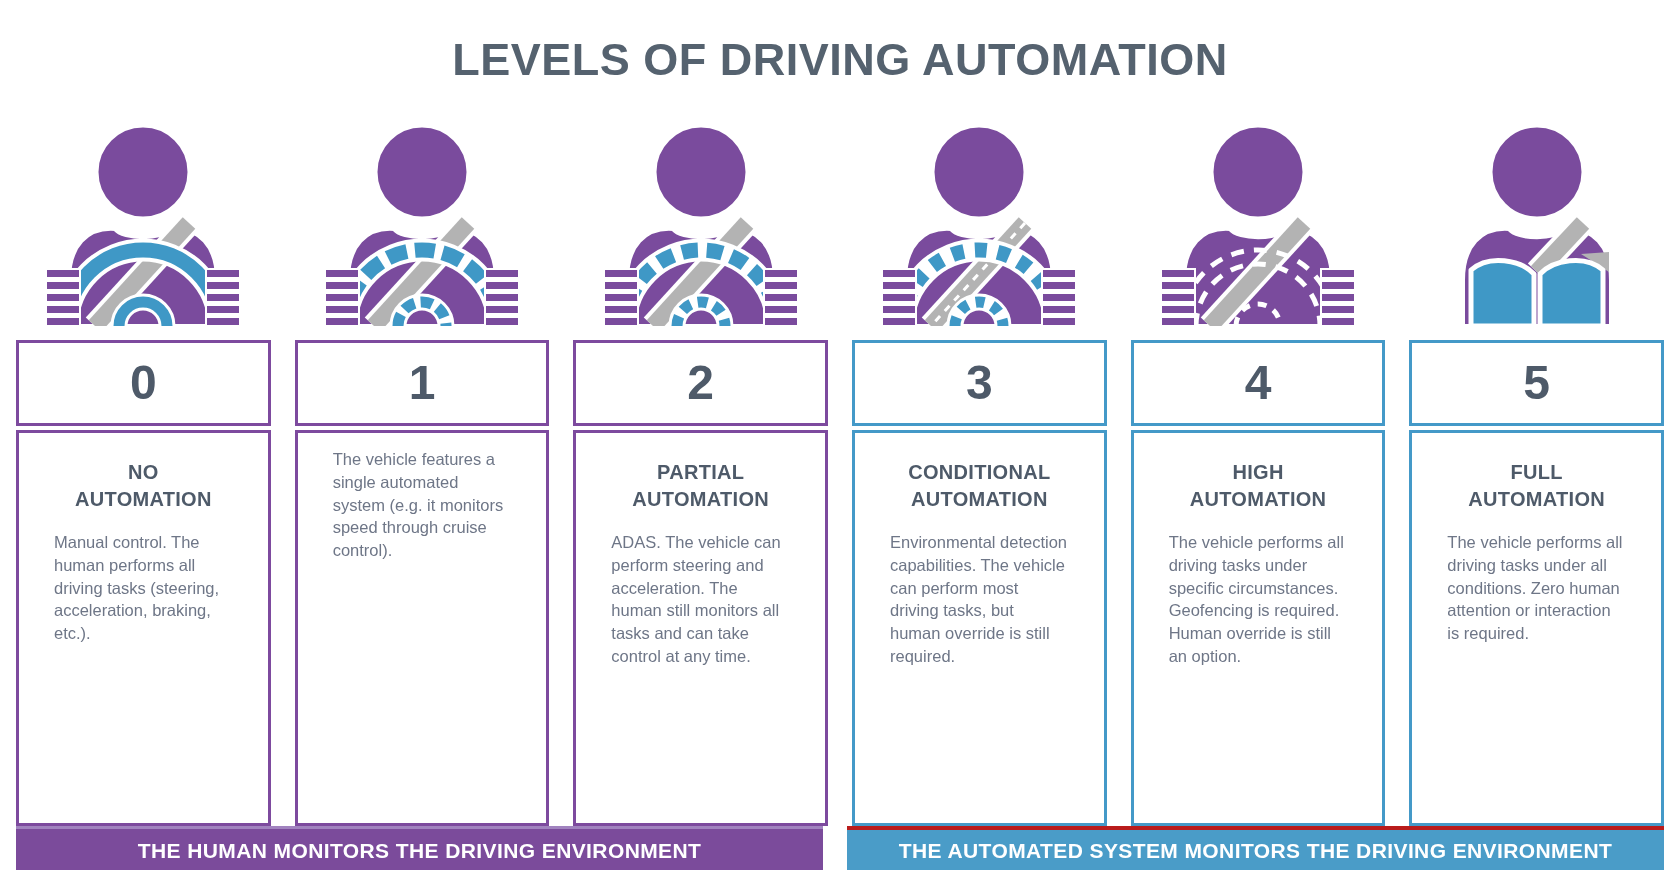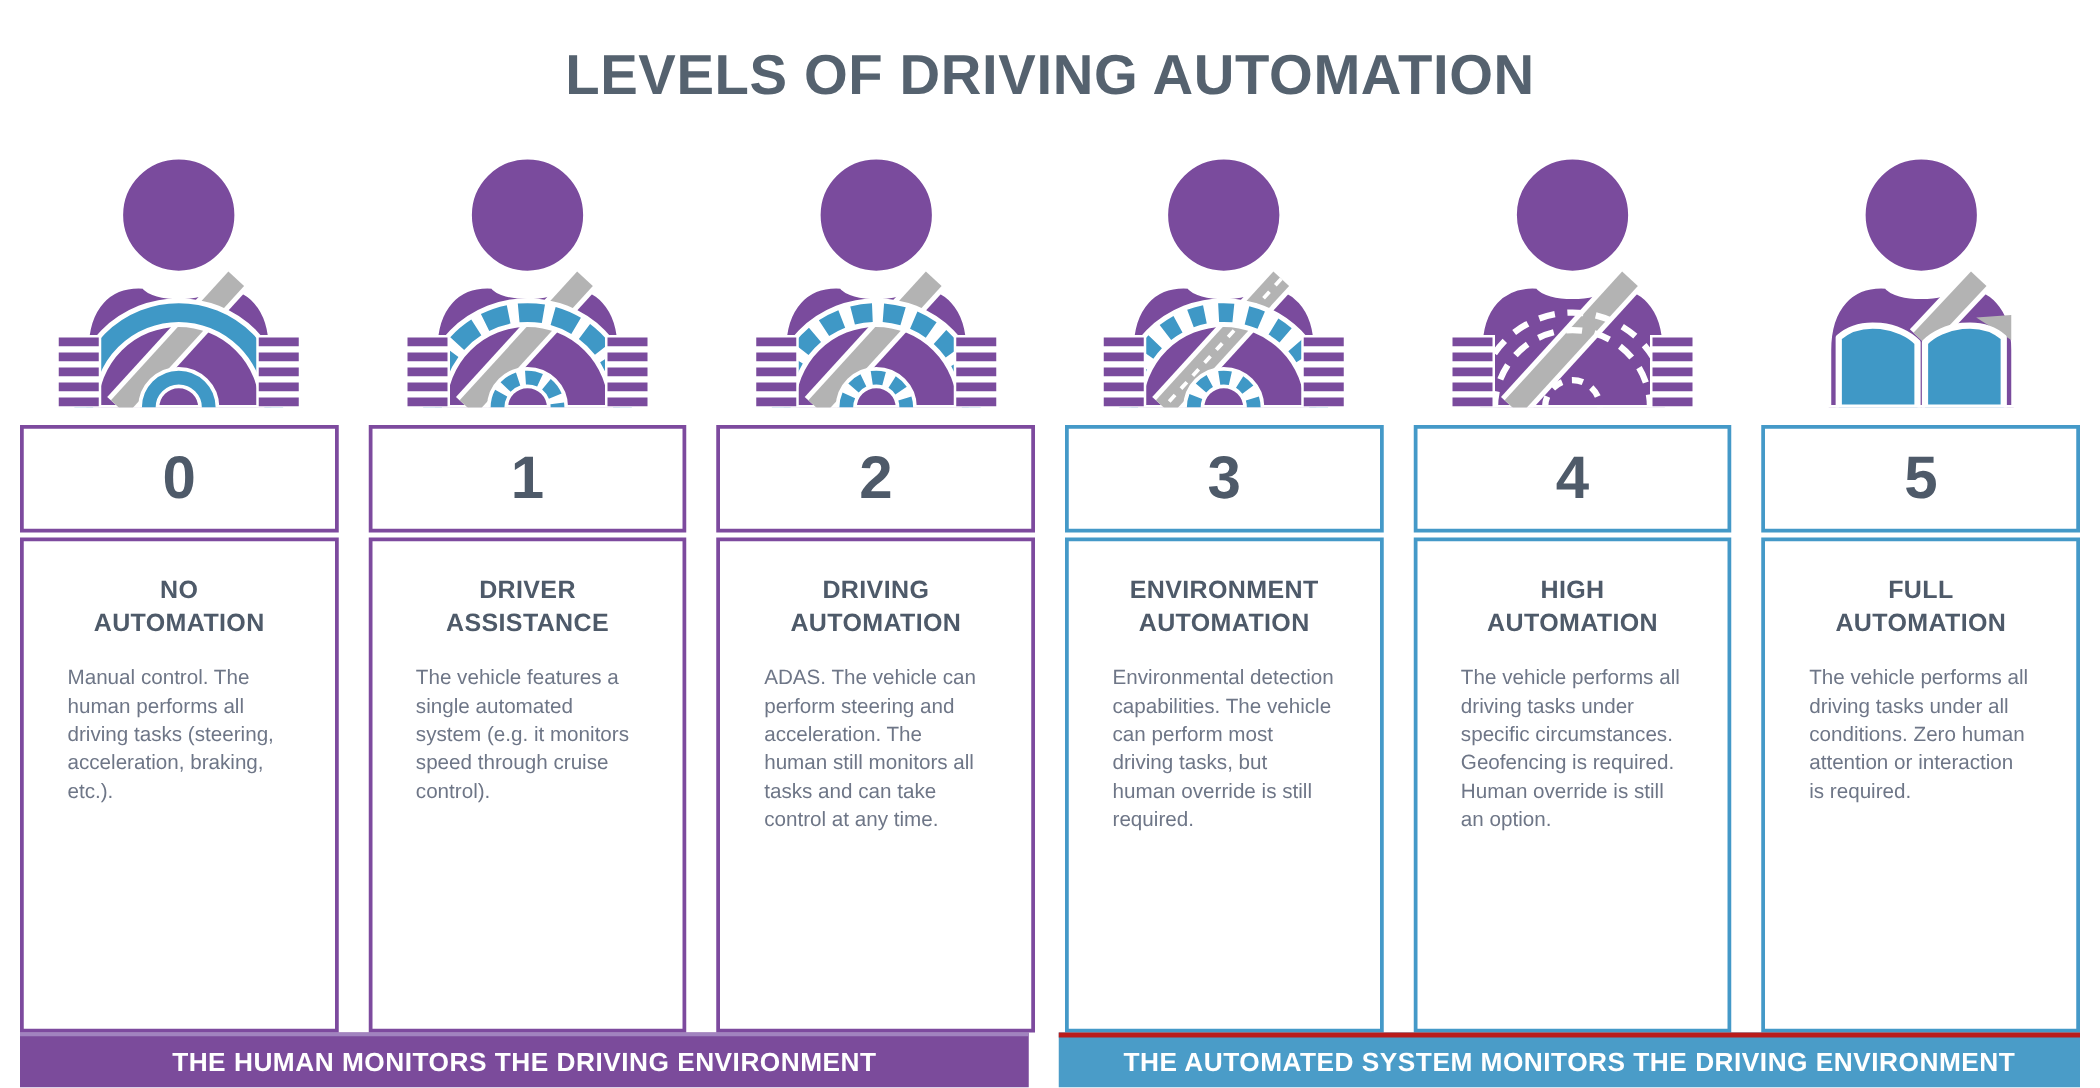--- a/index.html
+++ b/index.html
@@ -248,43 +248,41 @@
 AUTOMATION</h2>
         <p class="level-desc">Manual control. The human performs all driving tasks (steering, acceleration, braking, etc.).</p>
       </div>
     </div>
 
     <div class="cell card theme-purple">
       <div class="num-box">
         <span class="num">1</span>
       </div>
       <div class="body-box">
-        <h2 class="level-name">DRIVER
-ASSISTANCE</h2>
         <p class="level-desc">The vehicle features a single automated system (e.g. it monitors speed through cruise control).</p>
       </div>
     </div>
 
     <div class="cell card theme-purple">
       <div class="num-box">
         <span class="num">2</span>
       </div>
       <div class="body-box">
-        <h2 class="level-name">DRIVING
+        <h2 class="level-name">PARTIAL
 AUTOMATION</h2>
         <p class="level-desc">ADAS. The vehicle can perform steering and acceleration. The human still monitors all tasks and can take control at any time.</p>
       </div>
     </div>
 
     <div class="cell card theme-blue">
       <div class="num-box">
         <span class="num">3</span>
       </div>
       <div class="body-box">
-        <h2 class="level-name">ENVIRONMENT
+        <h2 class="level-name">CONDITIONAL
 AUTOMATION</h2>
         <p class="level-desc">Environmental detection capabilities. The vehicle can perform most driving tasks, but human override is still required.</p>
       </div>
     </div>
 
     <div class="cell card theme-blue">
       <div class="num-box">
         <span class="num">4</span>
       </div>
       <div class="body-box">

